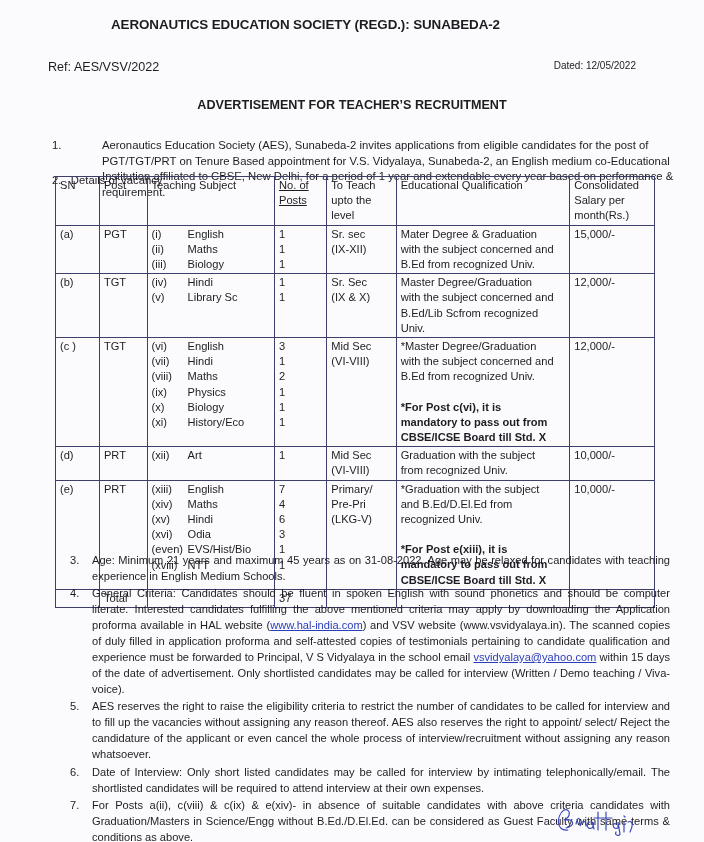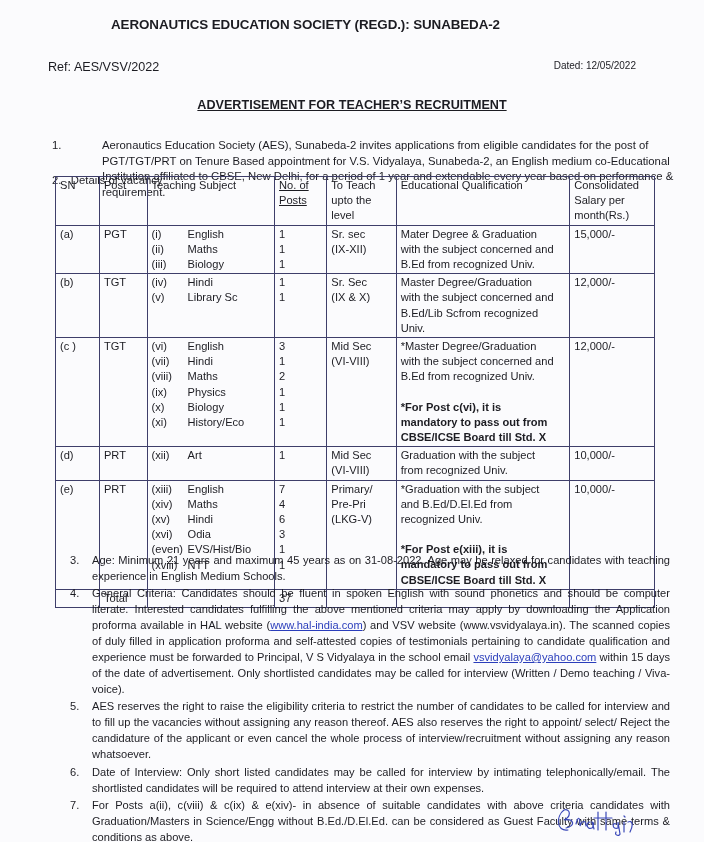--- a/index.html
+++ b/index.html
@@ -1,21 +1,21 @@
 <!DOCTYPE html>
 <html><head>
 <meta charset="utf-8">
 <style>
   html,body{margin:0;padding:0;}
   body{width:704px;height:842px;background:#fbfbfd;font-family:"Liberation Sans",sans-serif;color:#1c1c22;position:relative;overflow:hidden;font-size:11.2px;}
   .abs{position:absolute;}
   .title{top:17px;left:0;width:611px;text-align:center;font-weight:bold;font-size:13.4px;letter-spacing:-0.1px;}
   .ref{top:60px;left:48px;font-size:12.6px;}
   .dated{top:60px;right:68px;font-size:10px;}
-  .adtitle{top:98px;left:0;width:704px;text-align:center;font-weight:bold;font-size:12.6px;text-decoration:underline;}
+  .adtitle{top:98px;left:0;width:704px;text-align:center;font-weight:bold;font-size:12.6px;}
   .para{font-size:11.3px;line-height:15.5px;}
   .p1num{top:138px;left:52px;}
   .p1{top:138px;left:102px;width:580px;}
   .p2{top:173px;left:52px;}
   table.vac{position:absolute;top:176px;left:55px;width:600px;border-collapse:collapse;font-size:11.1px;line-height:15.2px;}
   table.vac td,table.vac th{border:1px solid #3e3e6a;vertical-align:top;padding:1px 15px 1px 4px;text-align:left;font-weight:normal;}
   .c-sn{width:31px;}.c-post{width:31px;}.c-subj{width:114px;margin-left:28px;}.c-np{width:36px;text-decoration:underline;}.c-lvl{width:56px;}.c-qual{width:202px;}
   .sub{display:flex;}
   .sub .rn{width:36px;}
   .bold{font-weight:bold;}

